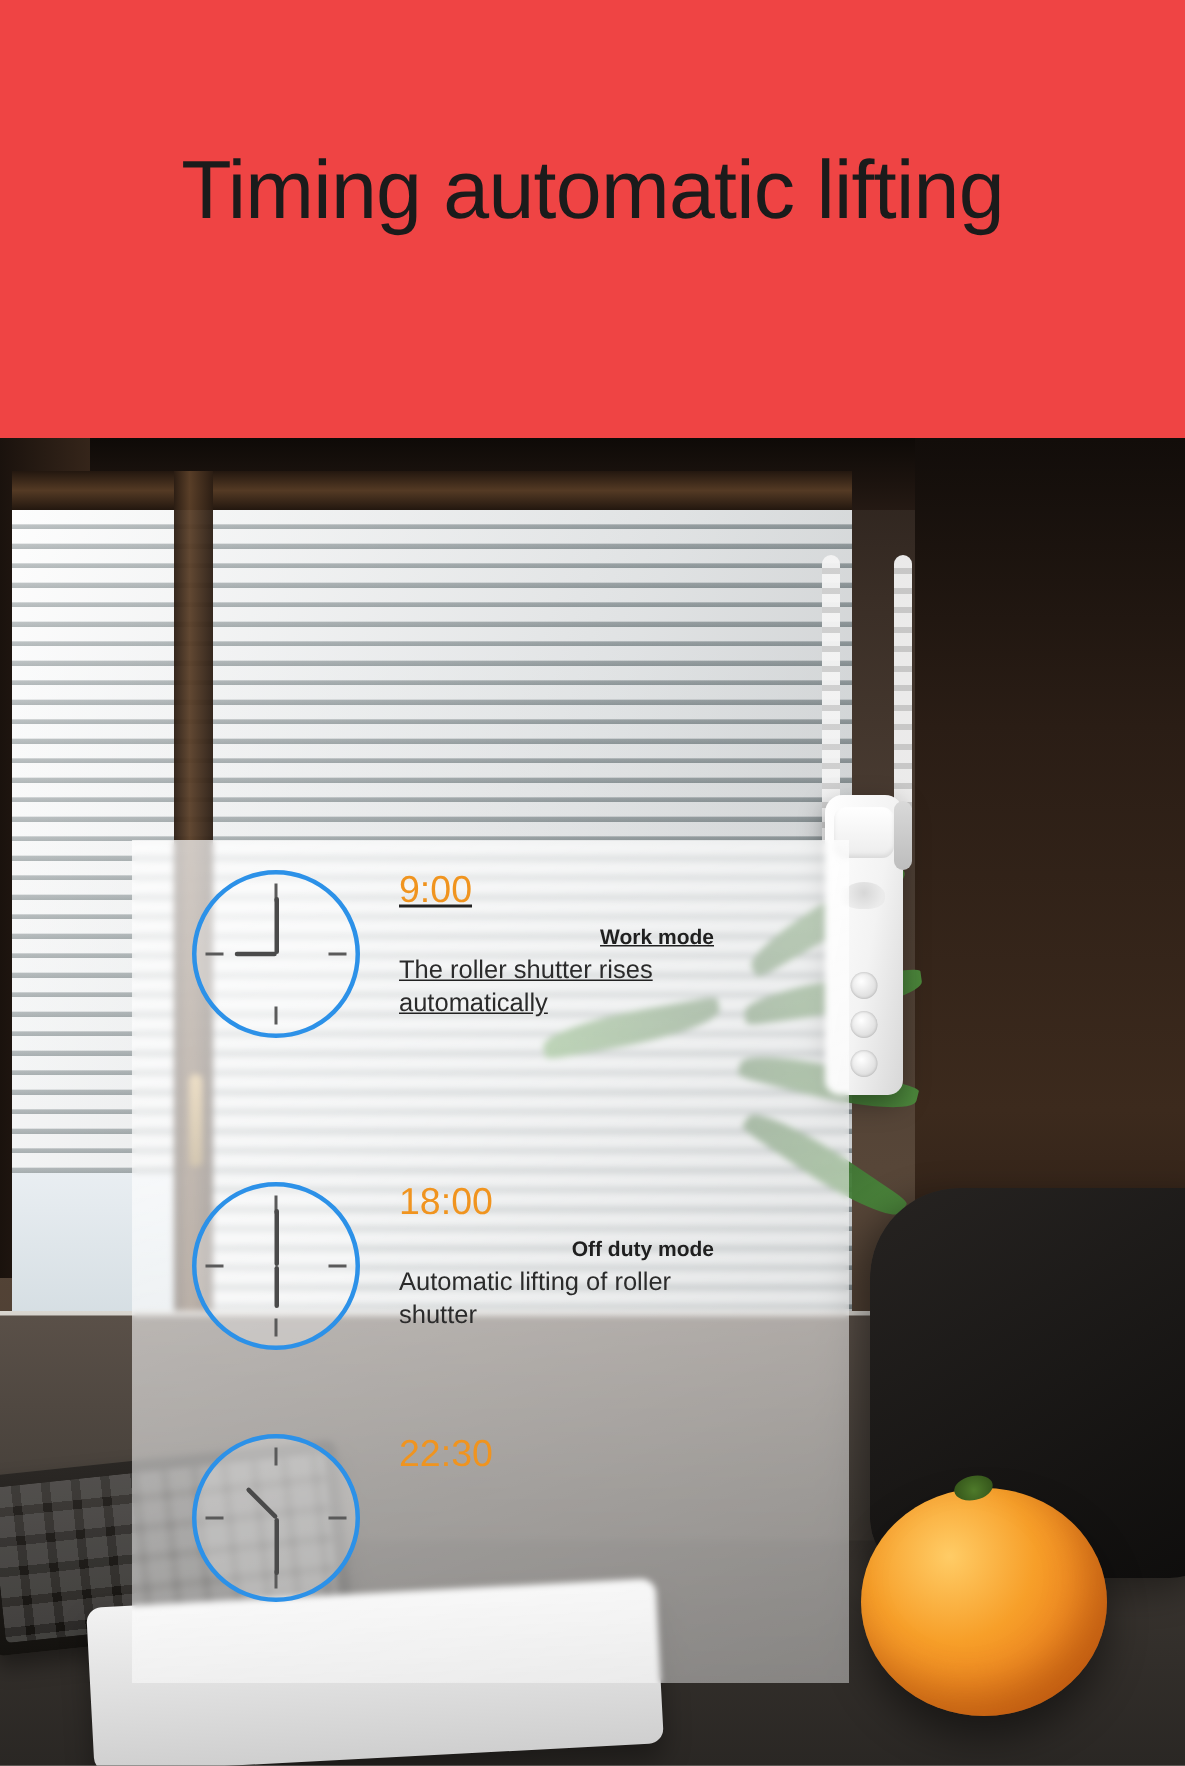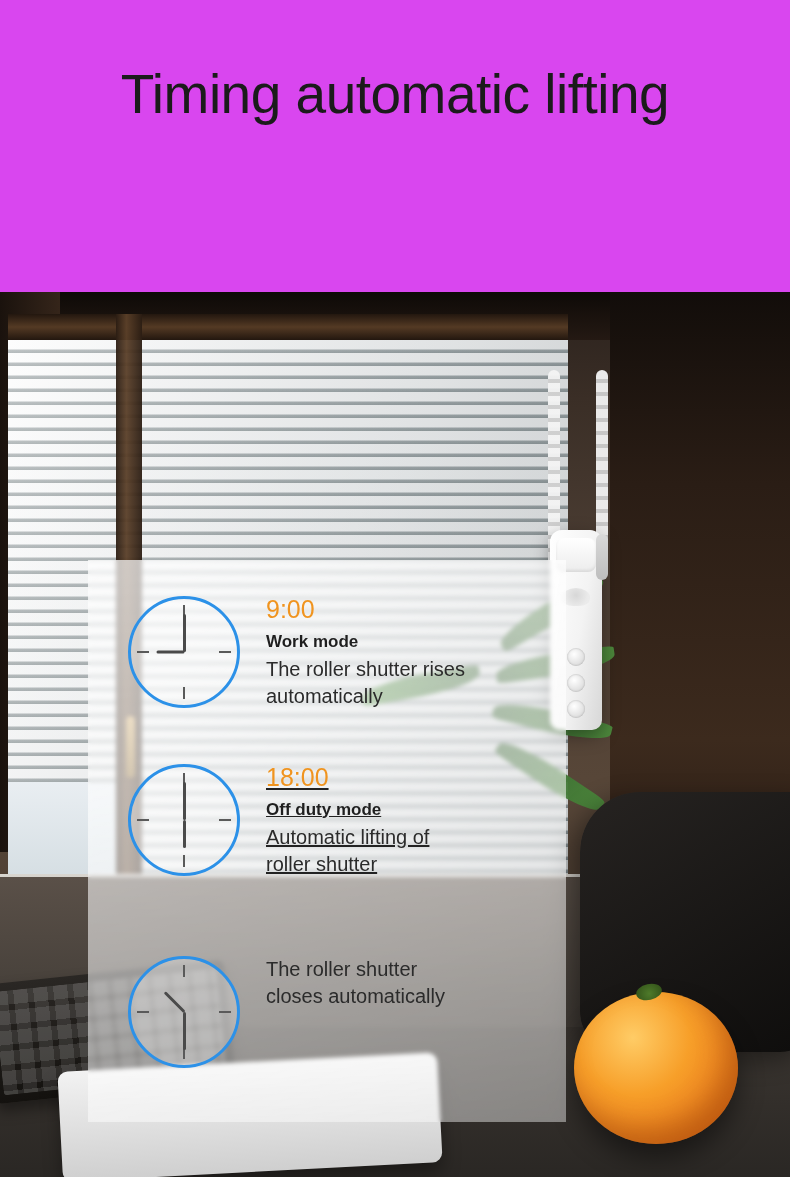--- a/index.html
+++ b/index.html
@@ -21,23 +21,23 @@
     background: #ffffff;
   }
 
   
   .header {
     position: absolute;
     top: 0;
     left: 0;
     width: 790px;
     height: 292px;
-    background: #d946ef;
+    background: #ef4444;
     box-sizing: border-box;
-    padding-top: 66px;
+    padding-top: 98px;
     text-align: center;
   }
   .headline {
     font-size: 55px;
     line-height: 1.05;
     font-weight: 400;
     color: #1b1b1b;
     letter-spacing: -0.5px;
     margin: 0;
   }
@@ -317,22 +317,22 @@
     backdrop-filter: blur(2px);
   }
   .entry {
     position: absolute;
     left: 18px;
     width: 440px;
     height: 160px;
     display: flex;
     align-items: flex-start;
   }
-  .entry.e1 { top: 32px; }
-  .entry.e2 { top: 200px; text-decoration: underline; }
+  .entry.e1 { top: 16px; text-decoration: underline; }
+  .entry.e2 { top: 224px; }
   .entry.e3 { top: 392px; }
 
   .clock {
     position: relative;
     width: 106px;
     height: 106px;
     flex: 0 0 106px;
     border-radius: 50%;
     border: 3px solid #2c91e8;
     background: rgba(255,255,255,0.25);
@@ -370,27 +370,28 @@
     padding-top: 4px;
   }
   .time {
     font-size: 25px;
     color: #f0941f;
     font-weight: 400;
     line-height: 1.1;
     margin-bottom: 8px;
   }
   .mode {
-    font-size: 17px;
+    font-size: 14px;
     color: #1f1f1f;
     font-weight: 700;
     margin-bottom: 4px;
+    text-align: right;
   }
   .desc {
-    font-size: 20px;
+    font-size: 17px;
     line-height: 1.35;
     color: #2b2b2b;
     max-width: 210px;
   }
 </style>
 </head>
 <body>
 
 <div class="page">
 
@@ -486,19 +487,19 @@
       <div class="entry e3">
         <div class="clock">
           <span class="tick top"></span>
           <span class="tick bottom"></span>
           <span class="tick left"></span>
           <span class="tick right"></span>
           <span class="hand hour" style="transform:rotate(315deg);"></span>
           <span class="hand minute" style="transform:rotate(180deg);"></span>
         </div>
         <div class="entry-text">
-          <div class="desc">The roller shutter closes automatically</div>
+          <div class="time">22:30</div>
         </div>
       </div>
 
     </div>
   </div>
 </div>
 
 </body></html>

